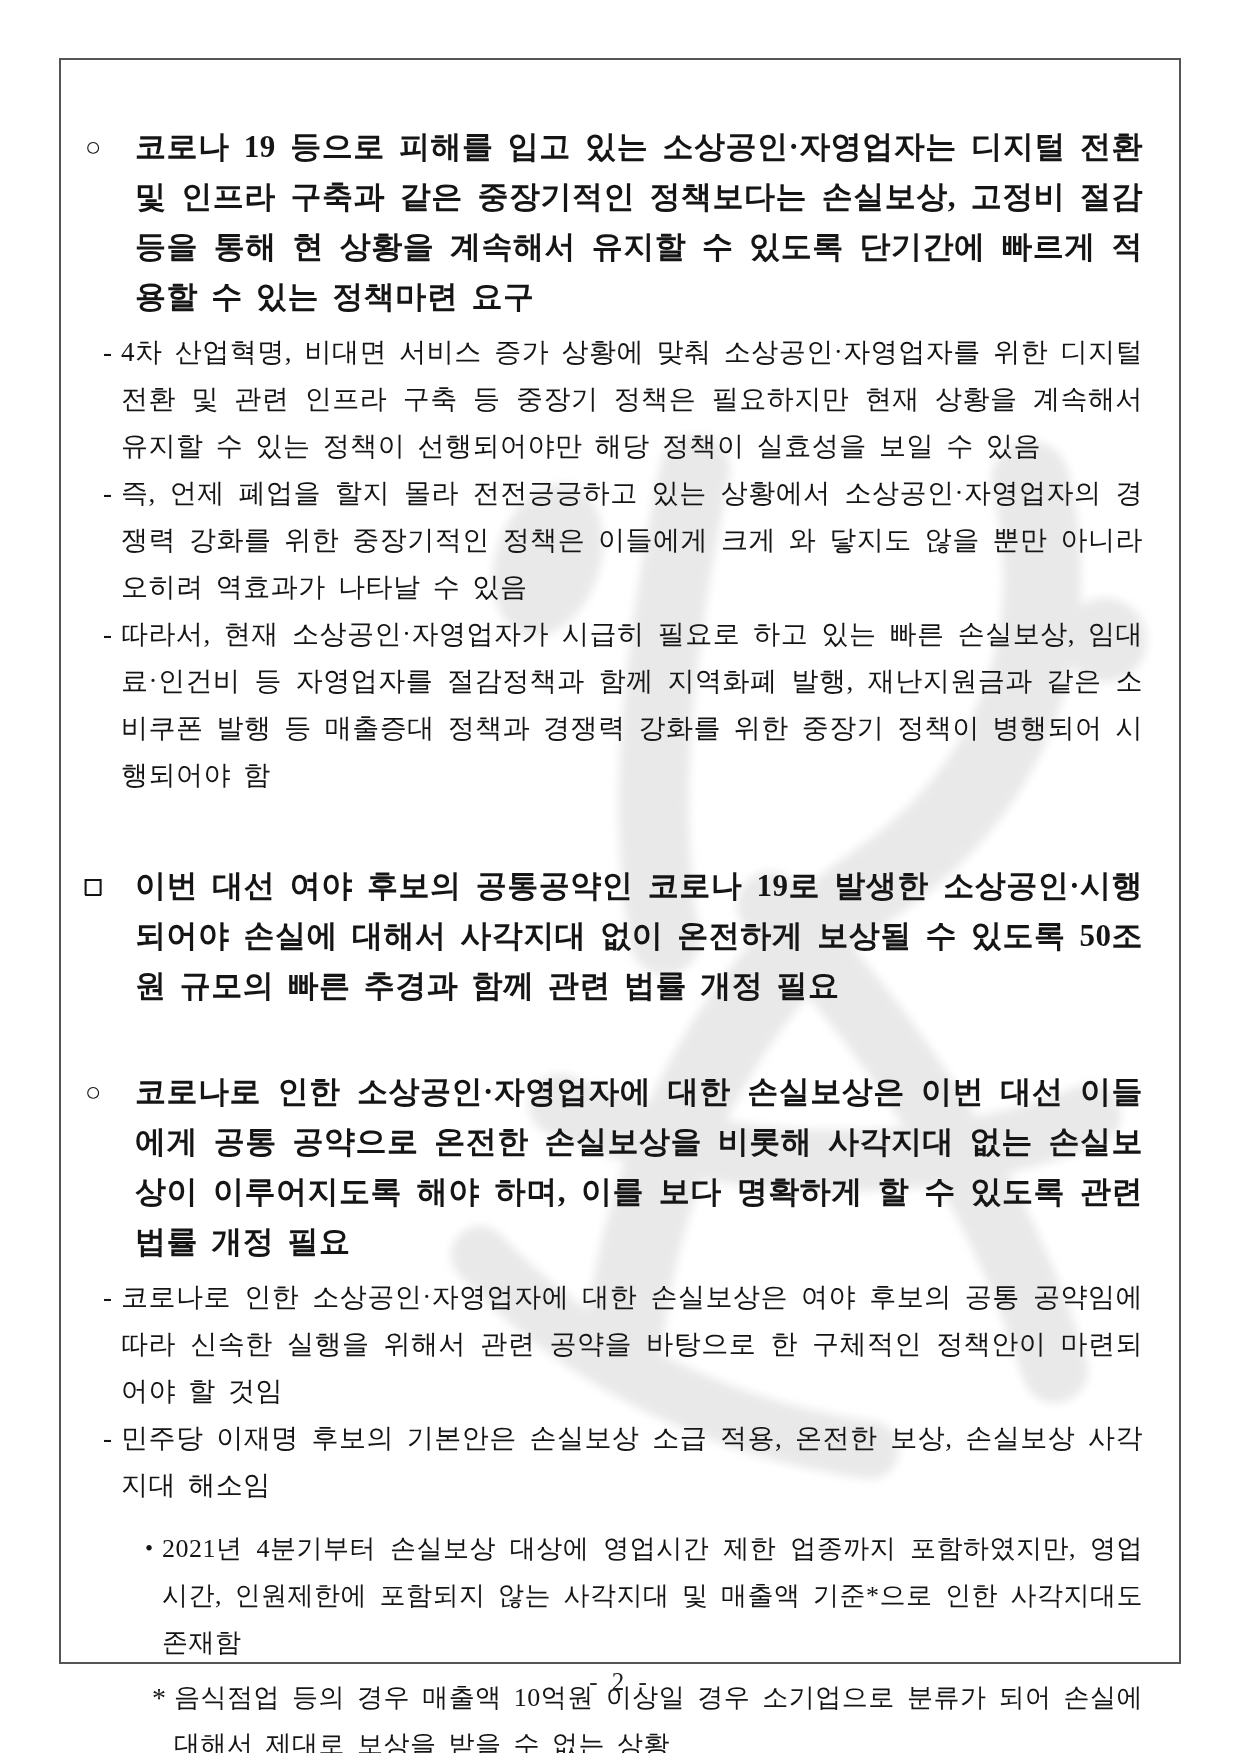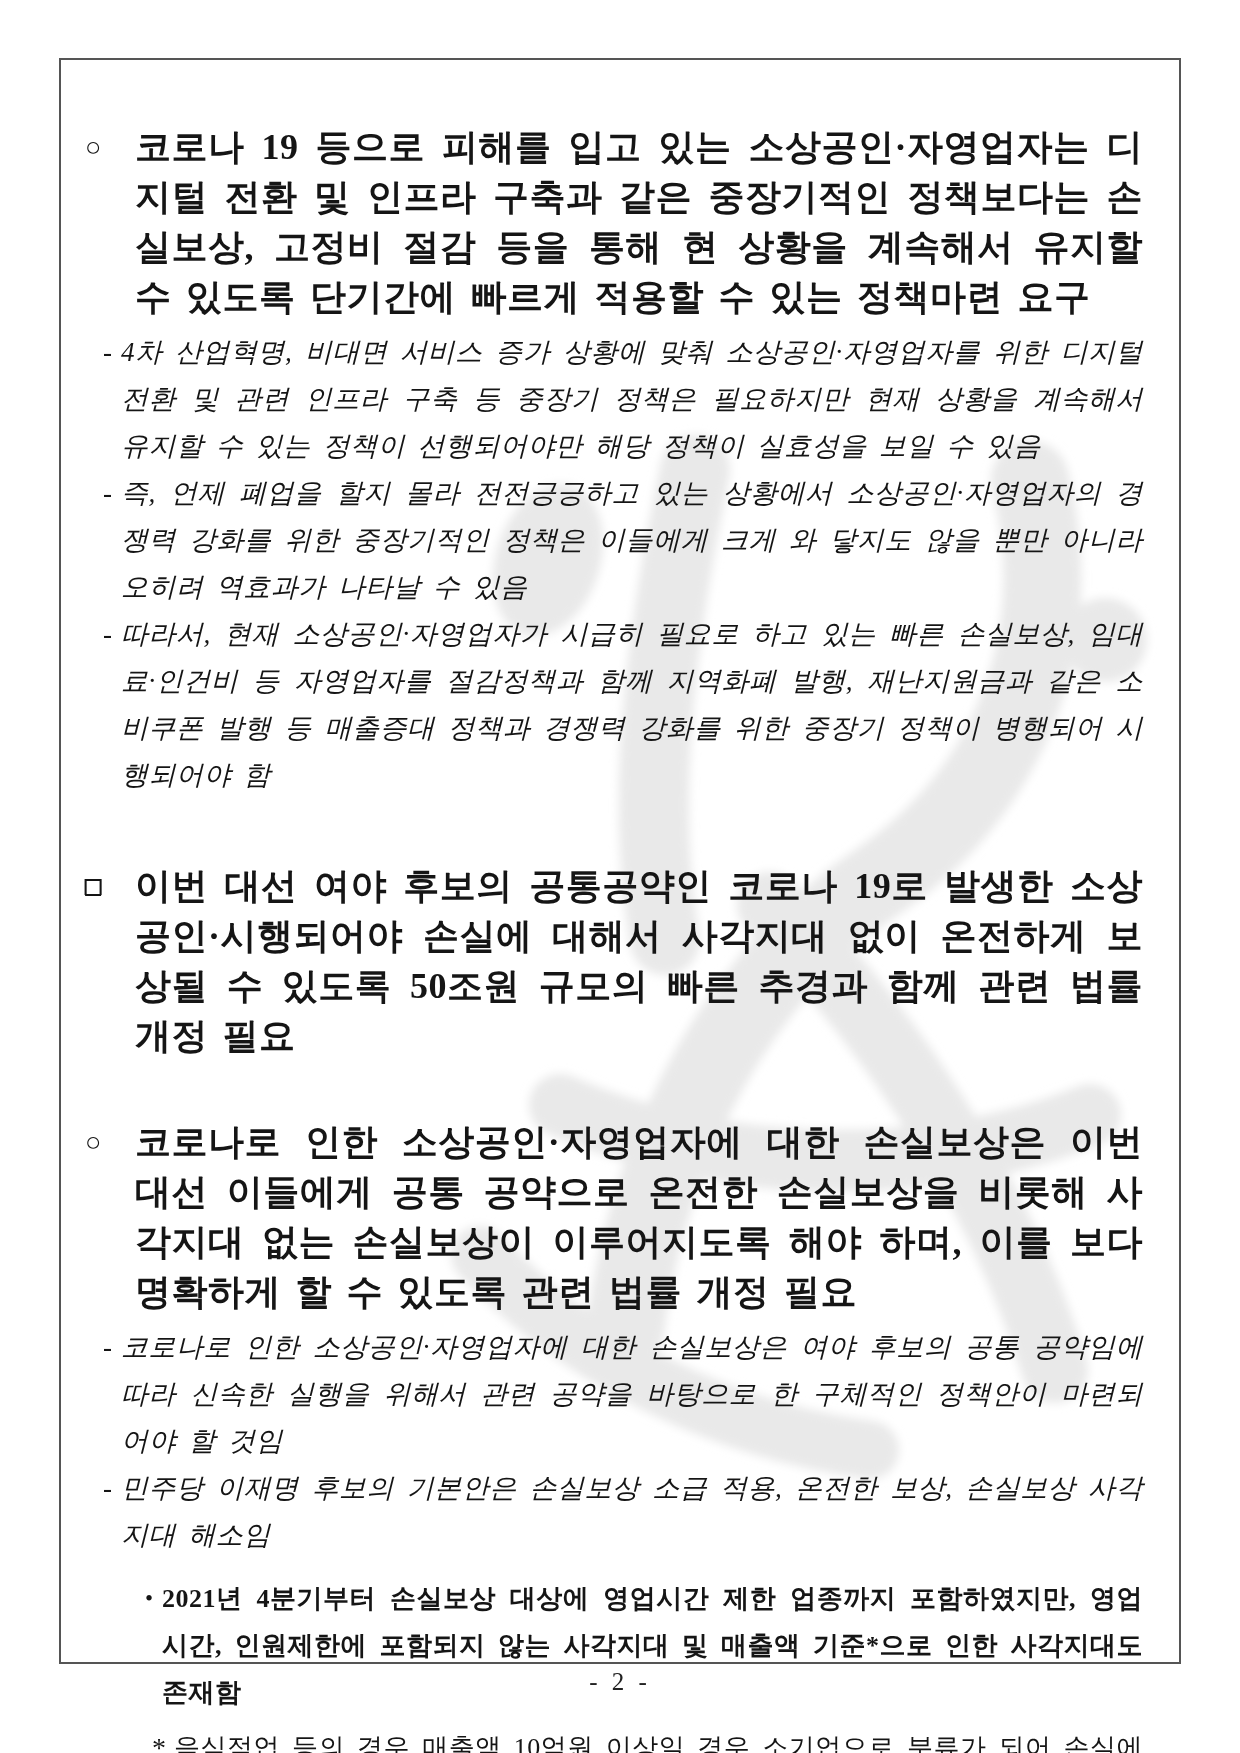--- a/index.html
+++ b/index.html
@@ -31,33 +31,33 @@
     word-spacing:5px;
     word-break:break-all;
   }
   .mk {
     position:absolute; top:0;
     white-space:pre;
   }
   
   .lvl1 { padding-left:74px; }
   .lvl1 > .mk { left:24px; font-size:27px; line-height:50px; }
-  .lvl1 .txt { font-weight:bold; font-size:36px; line-height:50px; }
+  .lvl1 .txt { font-weight:bold; font-size:31px; line-height:50px; }
   .mk-square {
     font-weight:bold;
     text-shadow:0.6px 0 0 #111, -0.6px 0 0 #111, 0 0.6px 0 #111;
   }
   
   .lvl2 { padding-left:60px; }
   .lvl2 > .mk { left:42px; font-size:27px; line-height:47px; }
-  .lvl2 .txt { font-size:27px; line-height:47px;font-style:italic; }
+  .lvl2 .txt { font-size:27px; line-height:47px; }
   
   .lvl3 { padding-left:101px; }
   .lvl3 > .mk { left:84px; font-size:23px; line-height:47px; }
-  .lvl3 .txt { font-size:26px; line-height:47px;font-weight:bold; }
+  .lvl3 .txt { font-size:26px; line-height:47px; }
   
   .lvl4 { padding-left:113px; }
   .lvl4 > .mk { left:91px; font-size:28px; line-height:47px; }
   .lvl4 .txt { font-size:26px; line-height:47px; }
 
   .sec1-items { margin-top:7px; }
   .sec-square { margin-top:62px; }
   .sec-third  { margin-top:56px; }
   .sec3-items { margin-top:7px; }
   .row-dot  { margin-top:16px; }

